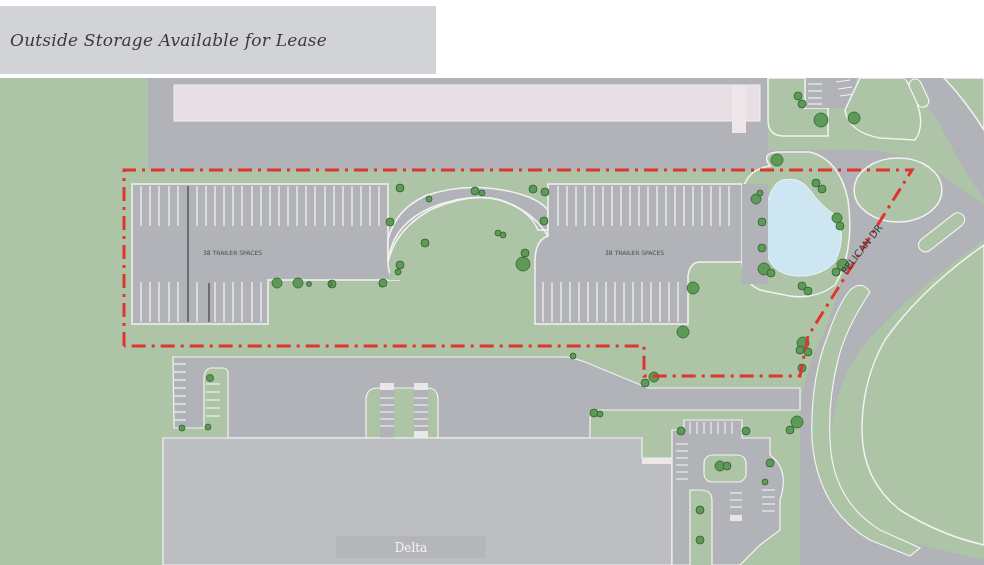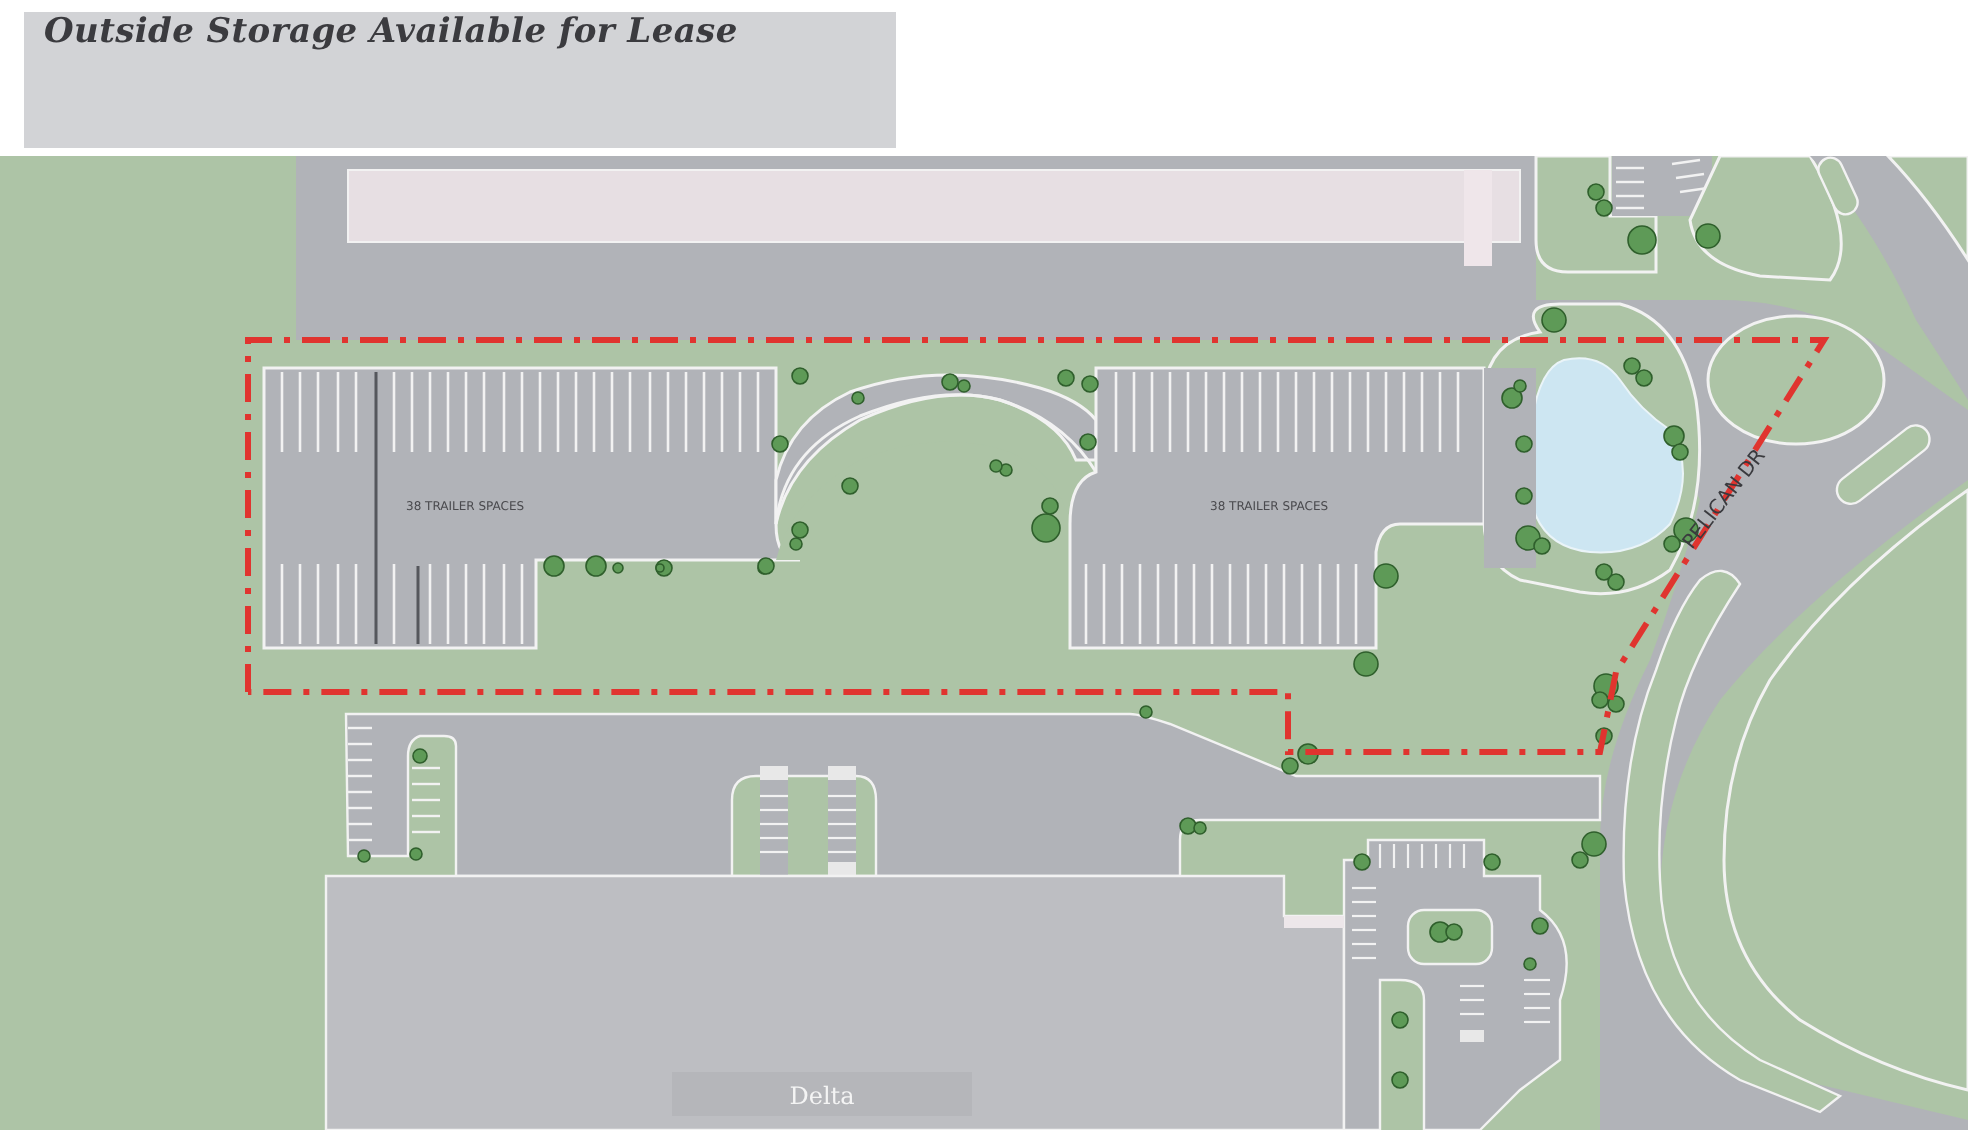--- a/index.html
+++ b/index.html
@@ -1,19 +1,19 @@
 <!DOCTYPE html>
 <html><head>
 <meta charset="utf-8">
 <style>
   html, body { margin: 0; padding: 0; background: #ffffff; }
   body { width: 984px; height: 565px; position: relative; overflow: hidden; font-family: "DejaVu Serif", serif; }
   .title-box {
-    position: absolute; left: 12px; top: 6px; width: 436px; height: 68px;
-    background: #d2d3d6; display: flex; align-items: flex-start; font-weight: bold;
+    position: absolute; left: 0; top: 6px; width: 436px; height: 68px;
+    background: #d2d3d6; display: flex; align-items: center;
   }
   .title-text {
     margin-left: 10px; font-family: "DejaVu Serif", serif; font-style: italic;
     font-size: 17px; color: #3b3b3f; letter-spacing: 0.2px;
   }
   .map { position: absolute; left: 0; top: 78px; width: 984px; height: 487px; }
   .map svg { display: block; }
   .lbl-small { font-family: "DejaVu Sans", sans-serif; font-size: 6px; fill: #4a4a4e; }
   .lbl-road { font-family: "DejaVu Sans", sans-serif; font-size: 10px; fill: #3a3a3e; }
   .lbl-bldg { font-family: "DejaVu Serif", serif; font-size: 12px; fill: #f4f4f4; }

